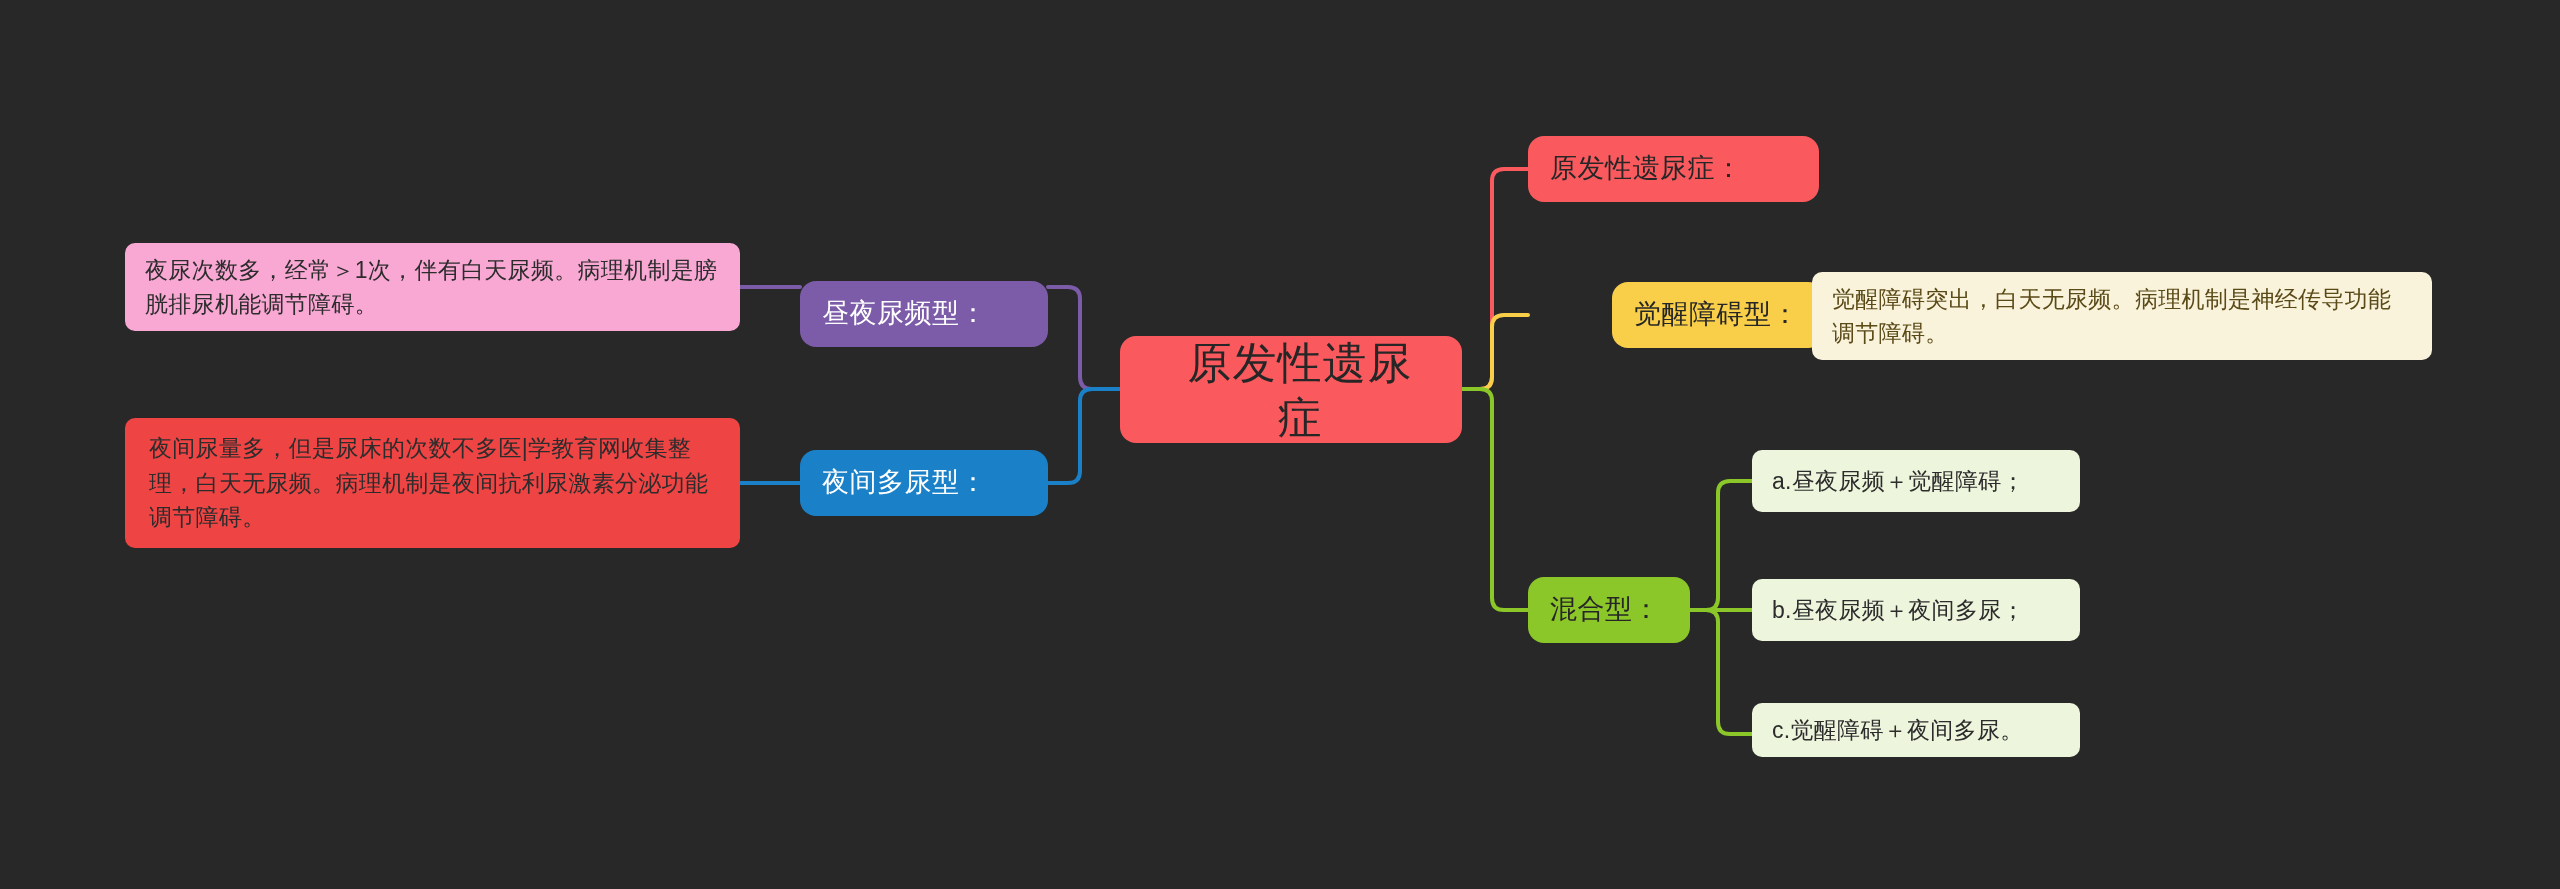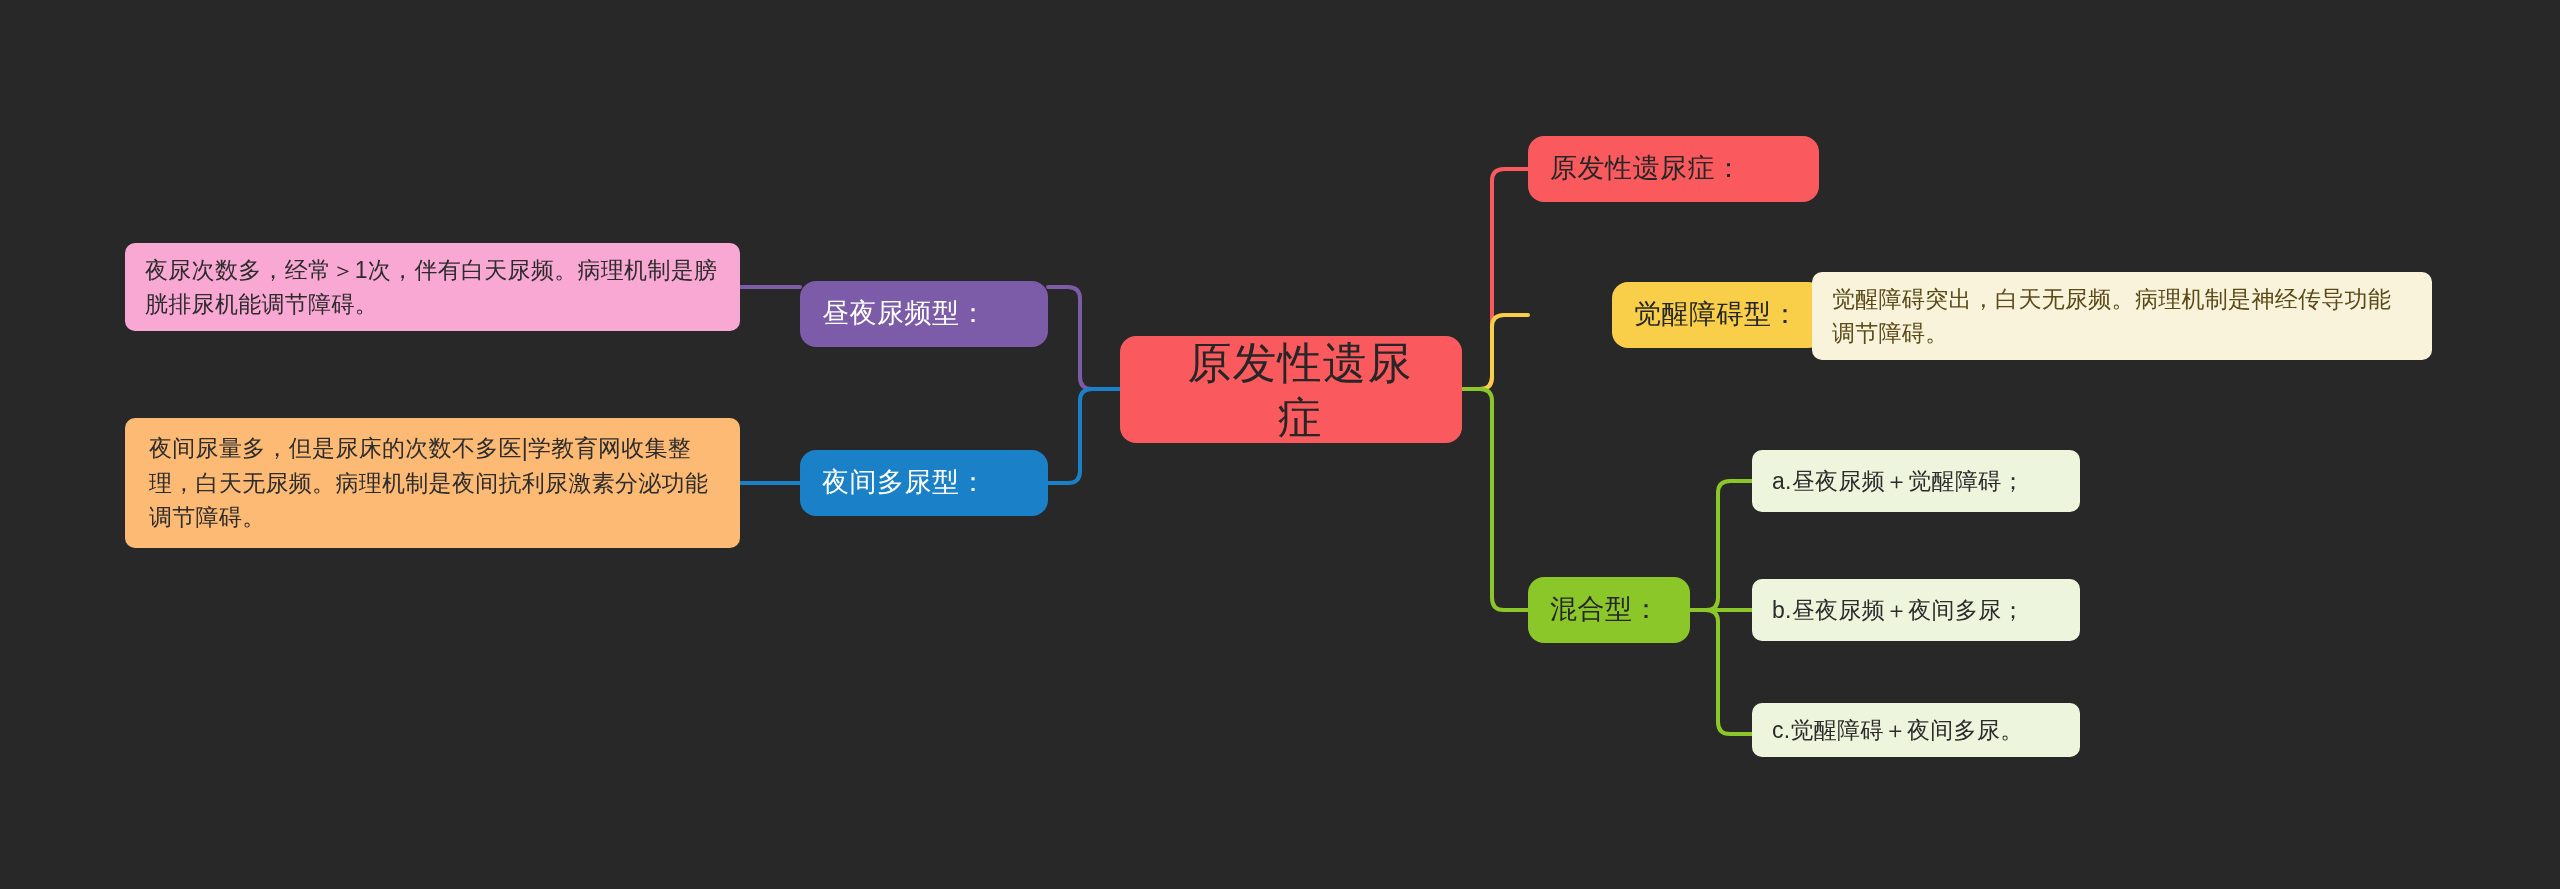--- a/index.html
+++ b/index.html
@@ -84,21 +84,21 @@
     border-radius: 10px;
     align-items: center;
   }
   .note .node-inner {
     font-size: 23px;
     line-height: 1.5;
     letter-spacing: 0.3px;
   }
   .note-lavender { background: #f9a8d4; }
   .note-lavender .node-inner { color: #2c2c2c; }
-  .note-skyblue  { background: #fdba74; padding-left: 24px; }
+  .note-skyblue  { background: #ef4444; padding-left: 24px; }
   .note-skyblue  .node-inner { color: #2c2c2c; }
   .note-cream    { background: #FAF3DC; }
   .note-cream    .node-inner { color: #5a4a17; }
   .note-mint     { background: #EDF5DC; }
   .note-mint     .node-inner { color: #2c2c2c; }
 </style>
 </head>
 <body>
 
 <div id="canvas">

